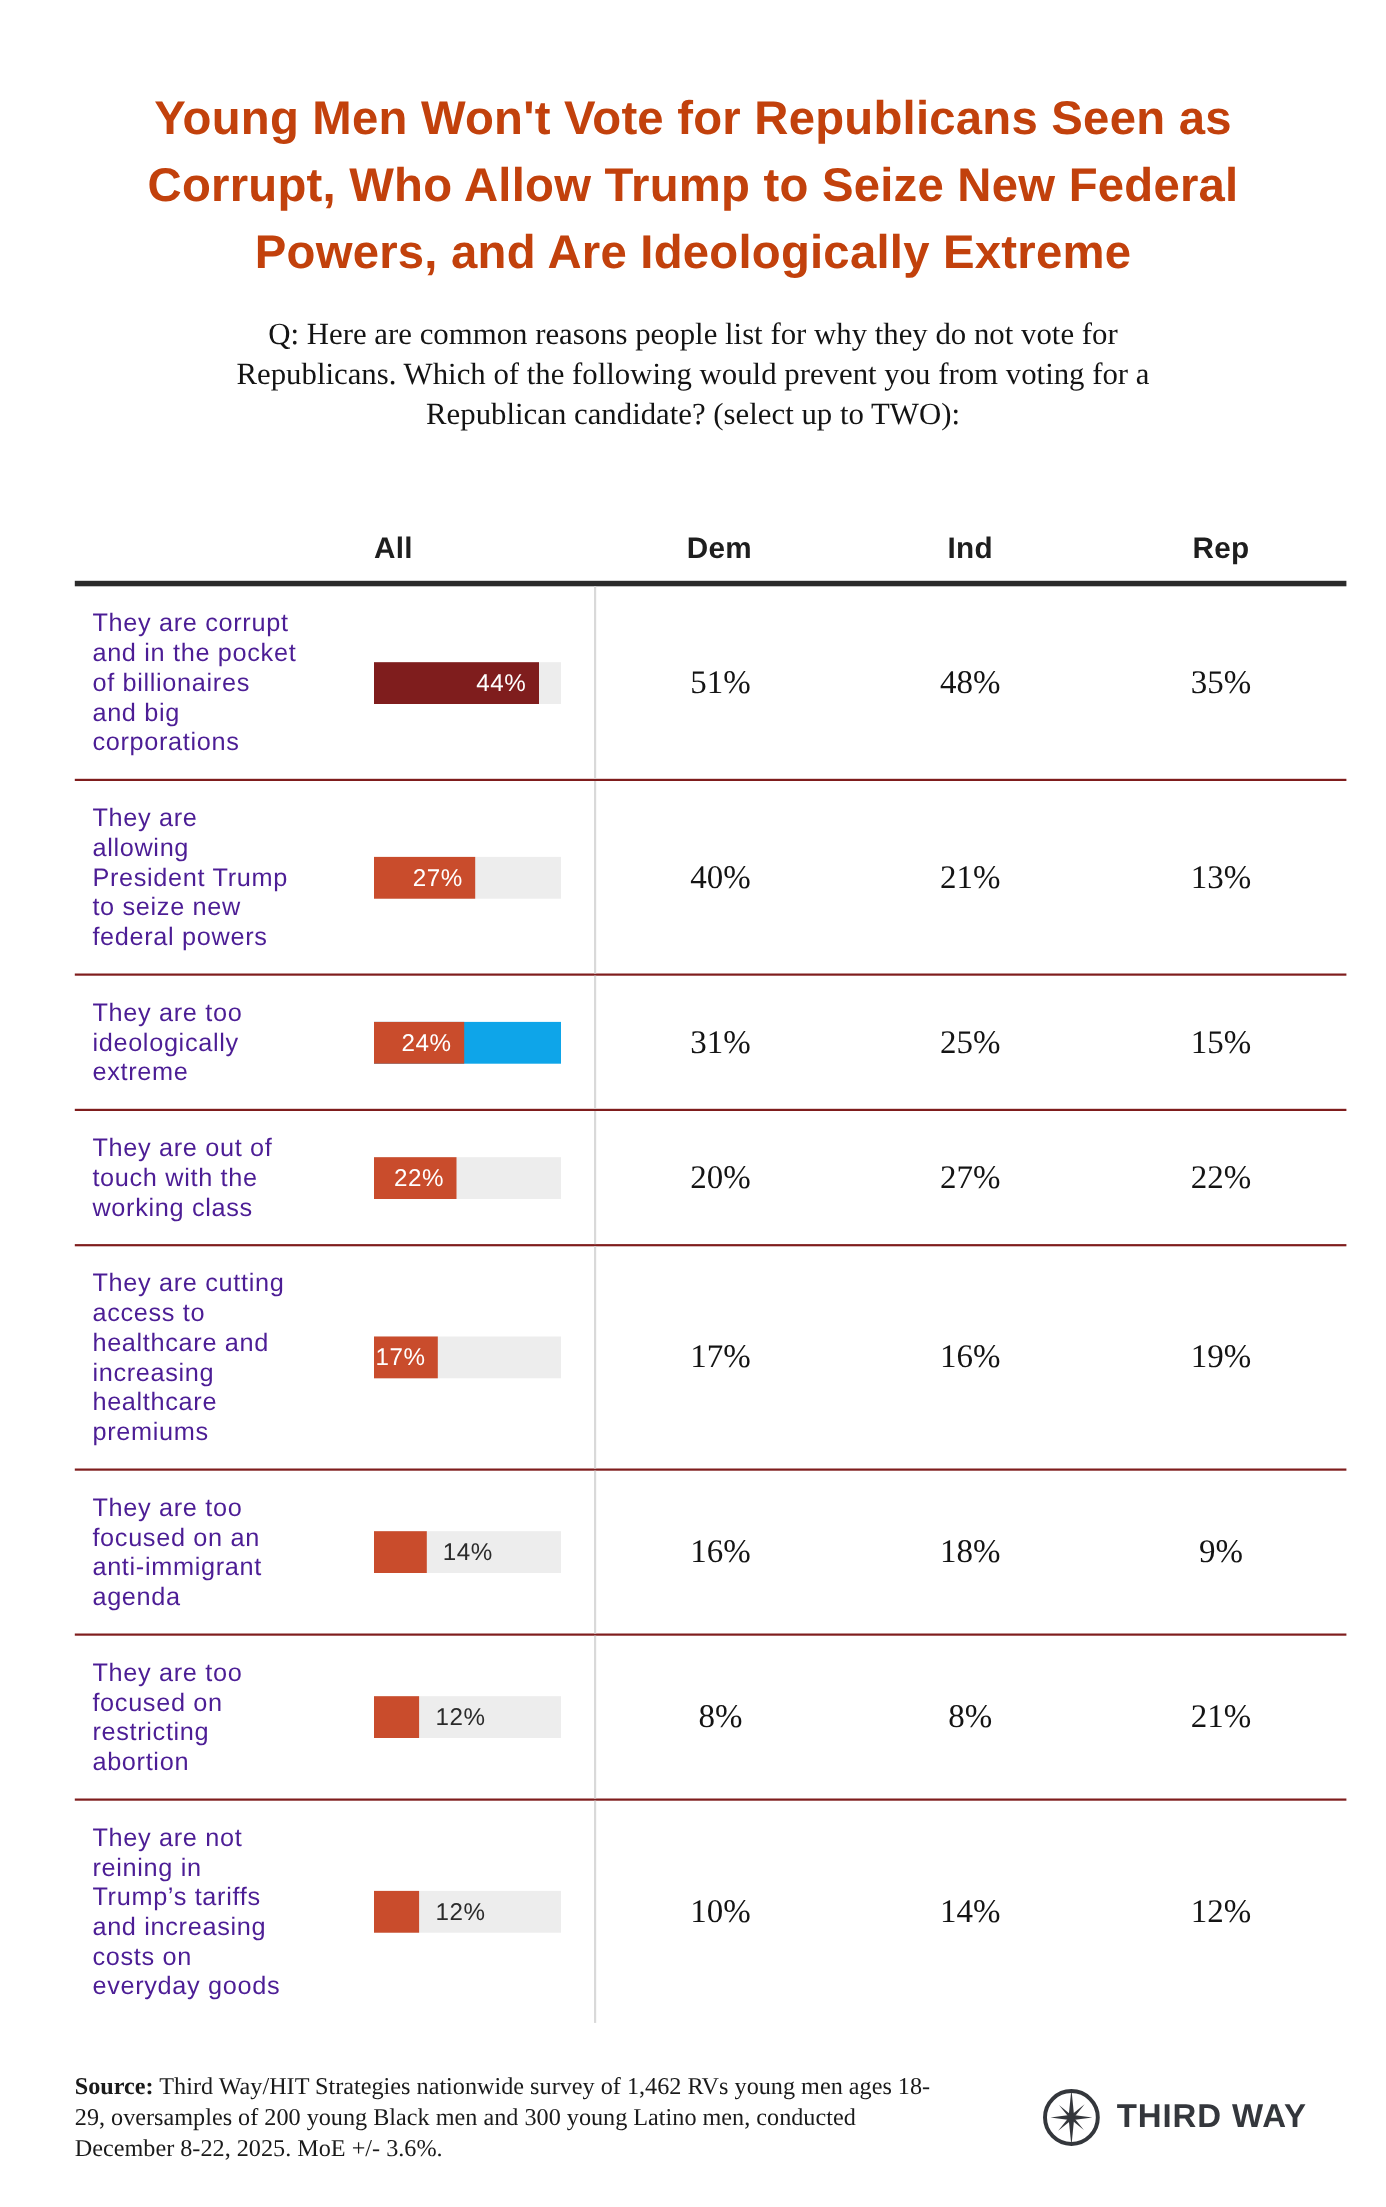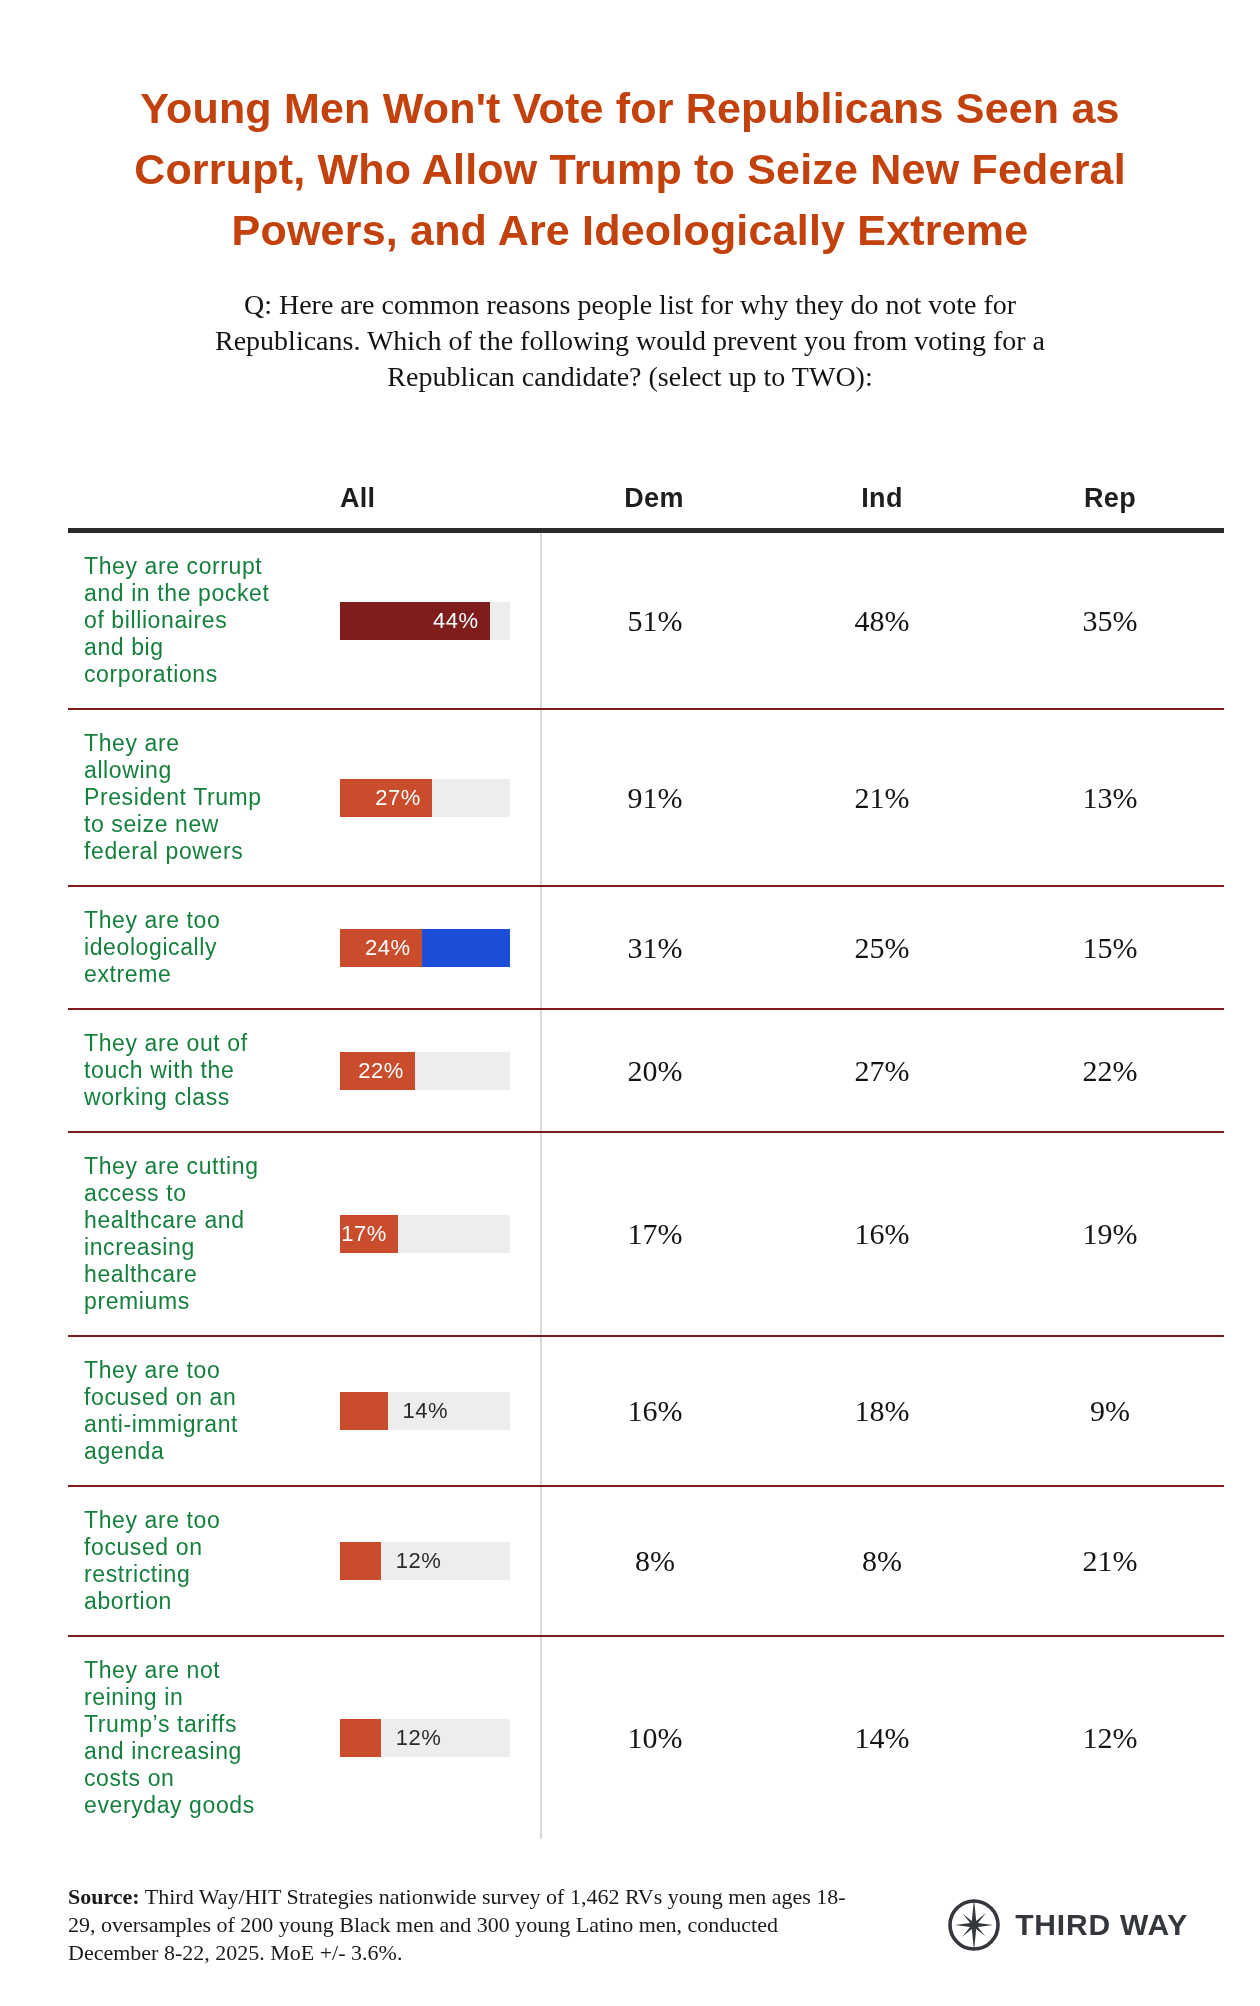--- a/index.html
+++ b/index.html
@@ -57,21 +57,21 @@
     display: grid;
     grid-template-columns: 272px 200px 228px 228px 228px;
   }
   .row + .row { border-top: 2px solid #7f1d1d; }
 
   .cell-label {
     padding: 20px 8px 20px 16px;
     font-size: 23px;
     line-height: 27px;
     letter-spacing: 0.6px;
-    color: #15803d;
+    color: #4c1d95;
     white-space: pre-line;
   }
 
   .cell-bar { display: flex; align-items: center; }
   .track {
     position: relative;
     width: 170px;
     height: 38px;
     background: #ededed;
   }
@@ -175,31 +175,31 @@
 President Trump
 to seize new
 federal powers</div>
       <div class="cell-bar">
         <div class="track" style="background: rgb(237, 237, 237);">
           <div class="bar label-inside" style="width: 54%; background: rgb(201, 76, 44);">
             <span class="bar-label">27%</span>
           </div>
         </div>
       </div>
-      <div class="cell-val cell-dem">91%</div>
+      <div class="cell-val cell-dem">40%</div>
       <div class="cell-val">21%</div>
       <div class="cell-val">13%</div>
     </div>
 
     <div class="row">
       <div class="cell-label">They are too
 ideologically
 extreme</div>
       <div class="cell-bar">
-        <div class="track" style="background: #1d4ed8;">
+        <div class="track" style="background: #0ea5e9;">
           <div class="bar label-inside" style="width: 48%; background: rgb(201, 76, 44);">
             <span class="bar-label">24%</span>
           </div>
         </div>
       </div>
       <div class="cell-val cell-dem">31%</div>
       <div class="cell-val">25%</div>
       <div class="cell-val">15%</div>
     </div>
 

